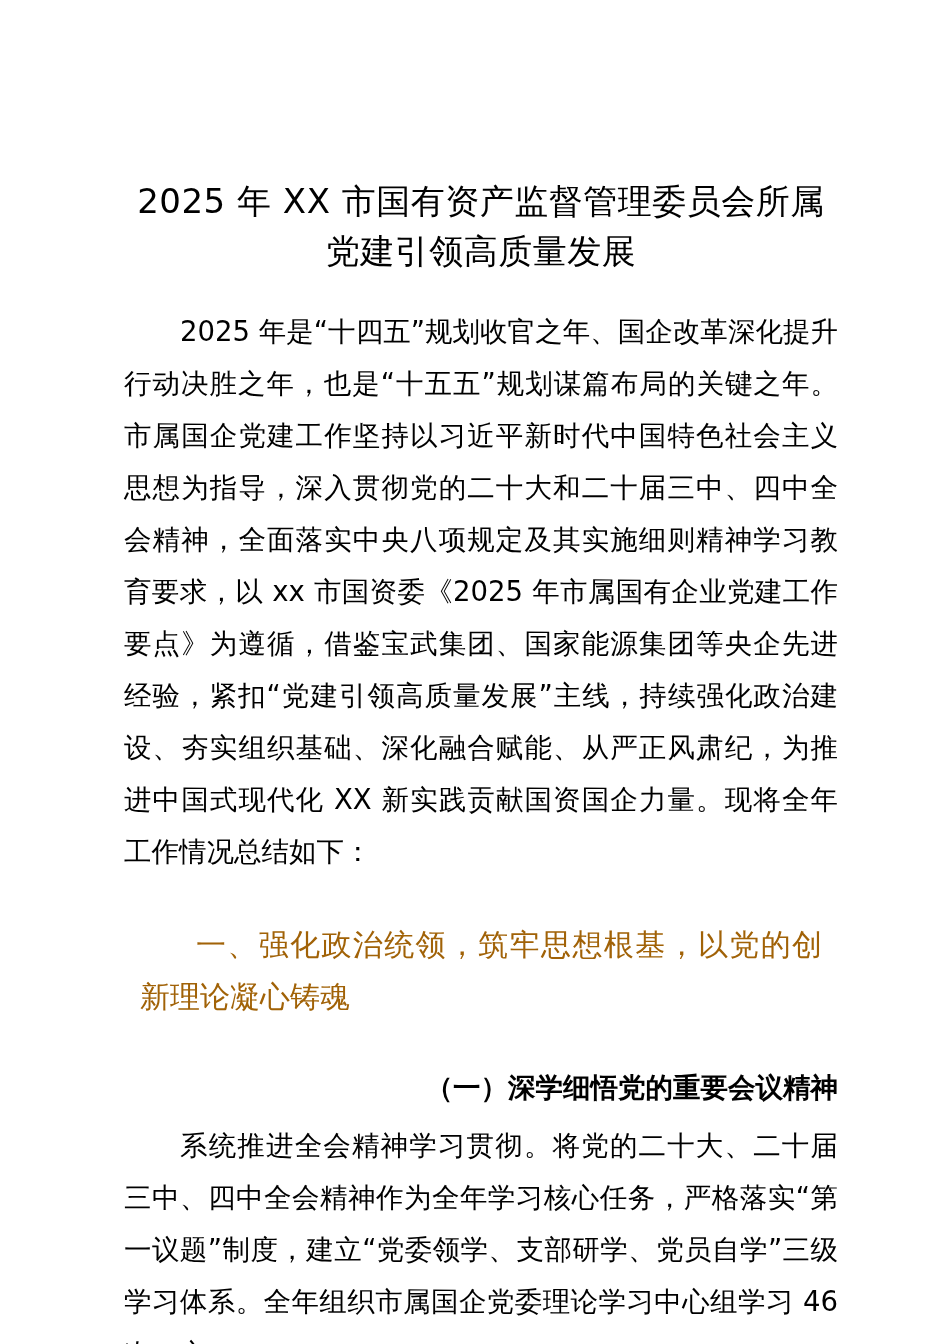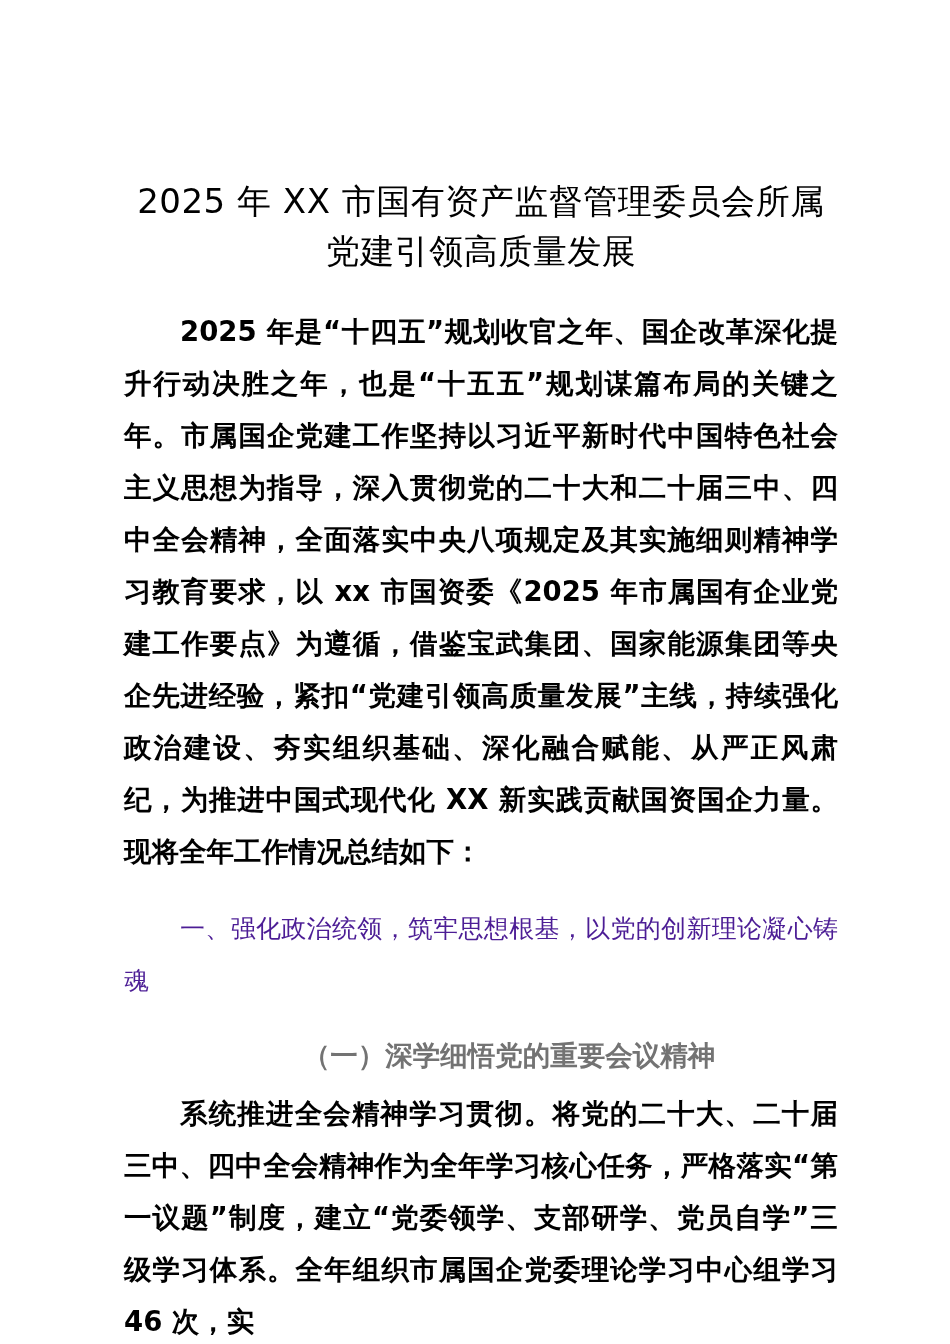--- a/index.html
+++ b/index.html
@@ -44,59 +44,59 @@
 
   .doc-title .title-line {
     display: block;
   }
 
   
   .para {
     margin: 0;
     font-family: "DejaVu Sans", "Liberation Sans", sans-serif;
     font-size: 27.5px;
-    font-weight: 700;
+    font-weight: 400;
     line-height: 52px;
     text-align: justify;
     text-justify: inter-ideograph;
     text-indent: 56px;
     color: #000000;
     word-break: break-all;
   }
 
   .para-lead {
     padding-top: 29px;
   }
 
   
   .heading-1 {
-    margin: 0;
+    margin: 16px;
     padding-top: 26px;
     font-family: "DejaVu Serif", "Liberation Serif", serif;
-    font-size: 25px;
+    font-size: 30px;
     font-weight: 400;
     line-height: 52px;
     text-align: justify;
     text-justify: inter-ideograph;
     text-indent: 56px;
-    color: #4c1d95;
+    color: #a16207;
     word-break: break-all;
   }
 
   
   .heading-2 {
     margin: 0;
     padding-top: 22px;
     font-family: "DejaVu Sans", "Liberation Sans", sans-serif;
     font-size: 27.5px;
     font-weight: 700;
     line-height: 52px;
-    text-align: center;
+    text-align: right;
     text-indent: 56px;
-    color: #737373;
+    color: #000000;
   }
 
   .heading-2 + .para {
     padding-top: 6px;
   }
 </style>
 </head>
 <body>
 
 <div class="page">

